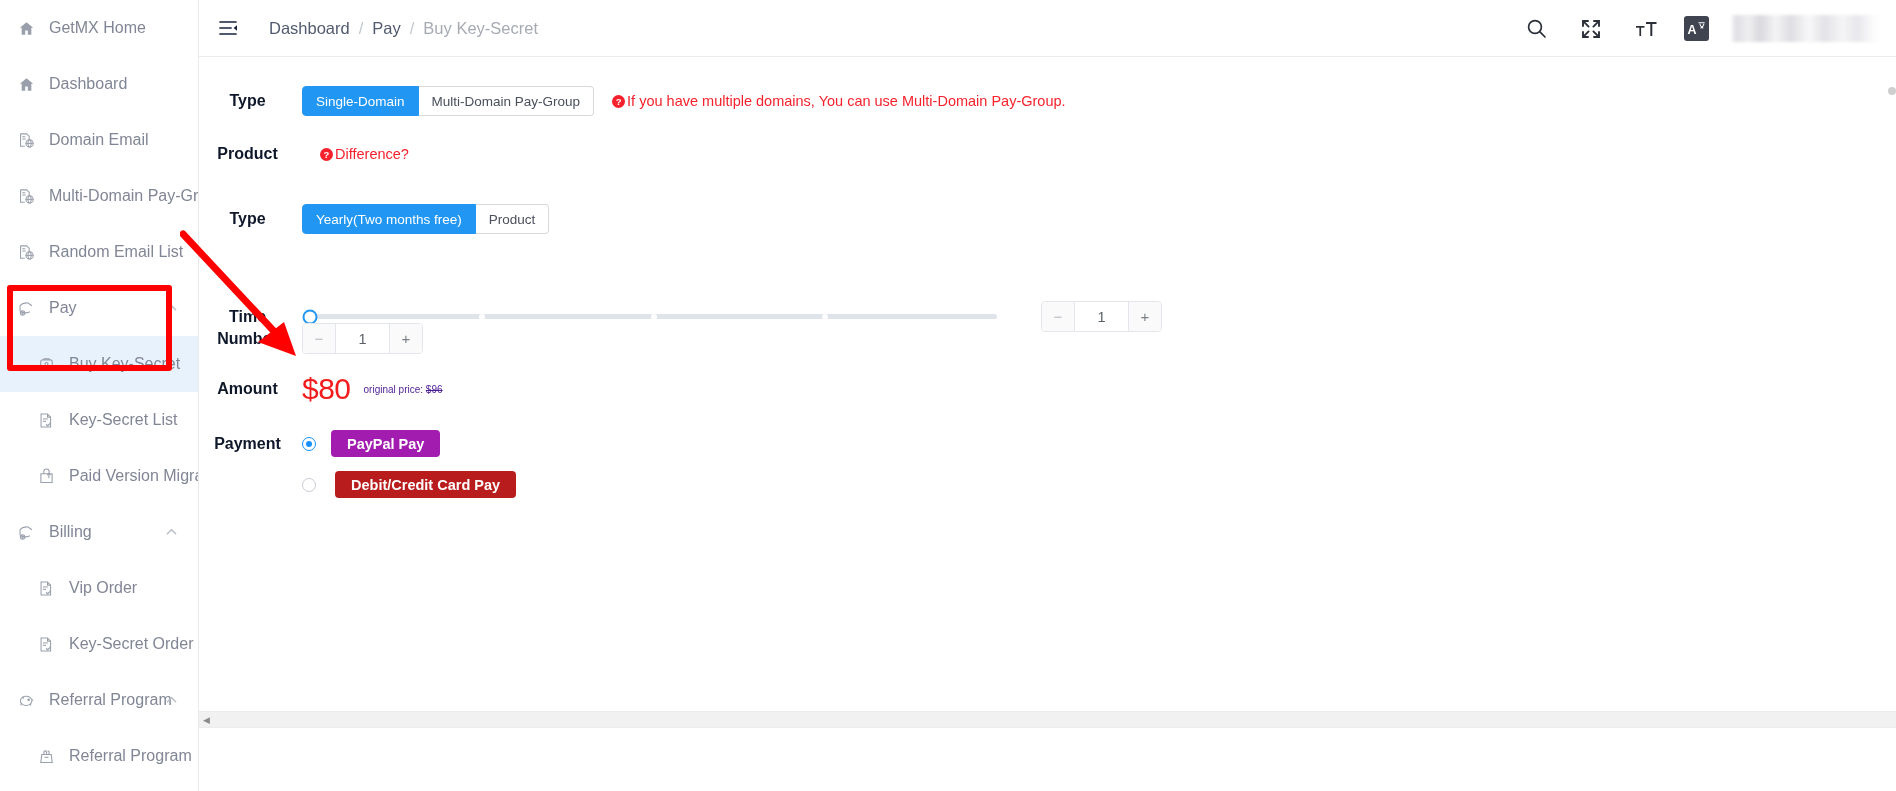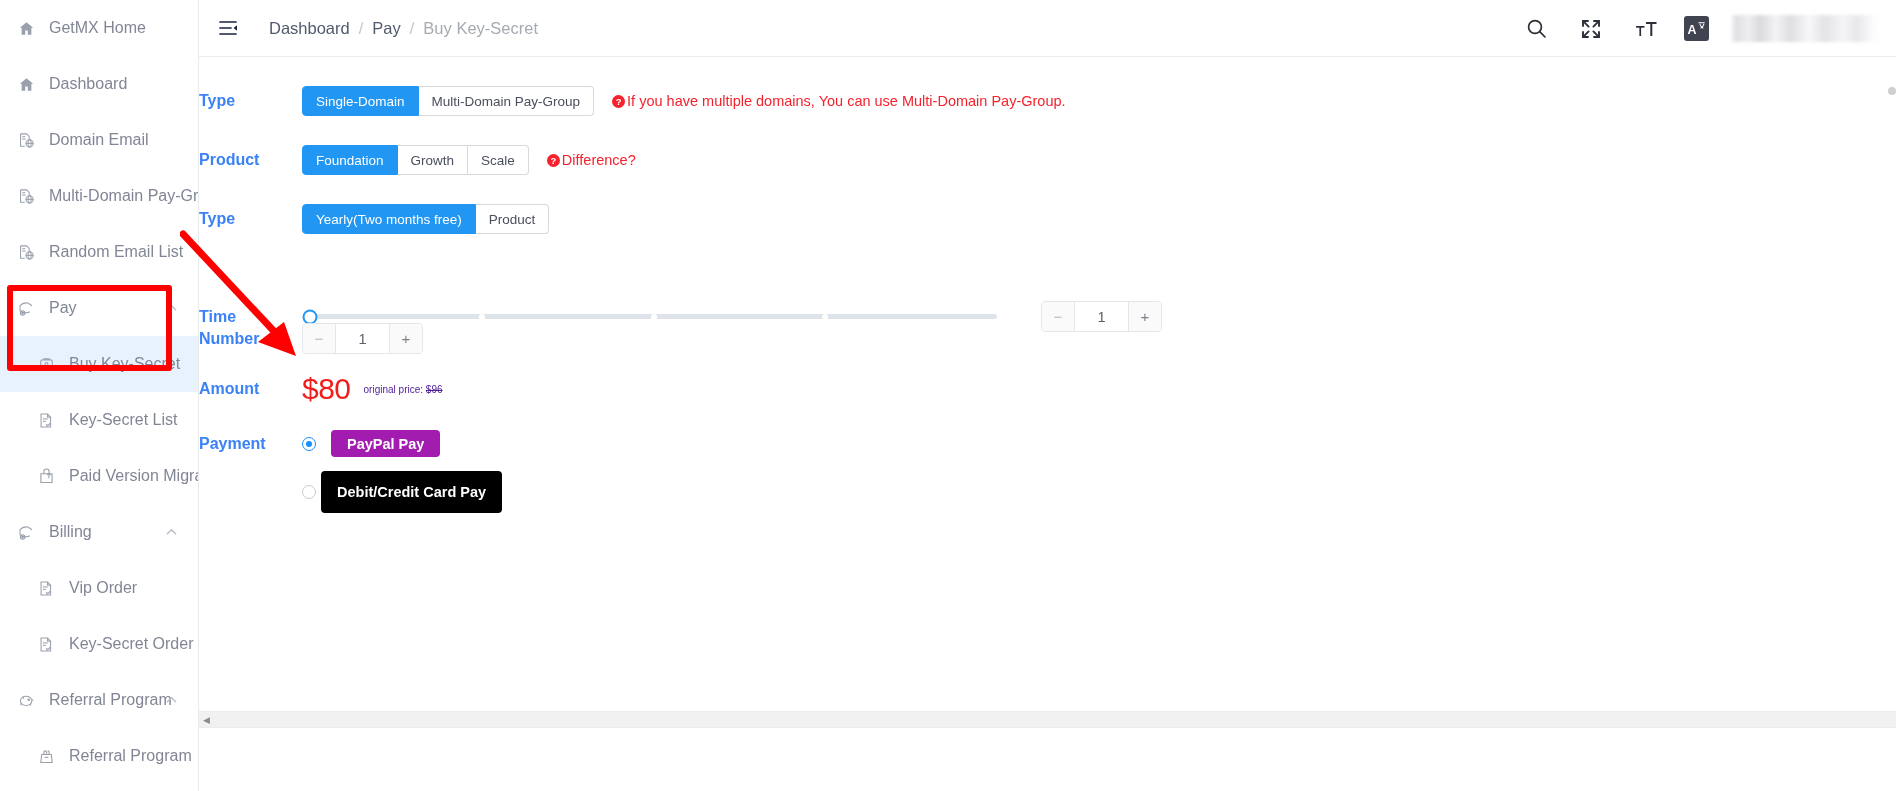--- a/index.html
+++ b/index.html
@@ -84,22 +84,22 @@
     filter: blur(1.6px);
     border-radius: 2px;
   }
 
   .content { position: relative; height: 734px; background: #fff; overflow: hidden; }
 
   
   .row { display: flex; align-items: center; }
   .lbl {
     width: 103px; flex: 0 0 103px;
-    text-align: left; padding-right: 6px;
-    font-size: 16px; font-weight: bold; color: #3b82f6;
+    text-align: center; padding-right: 6px;
+    font-size: 16px; font-weight: bold; color: #0f172a;
     white-space: nowrap;
   }
 
   
   .rgroup { display: inline-flex; }
   .rbtn {
     height: 30px; padding: 0 13px;
     display: inline-flex; align-items: center; justify-content: center;
     border: 1px solid #d9d9d9; border-left: none;
     background: #fff; color: #4a4f5c;
@@ -164,21 +164,21 @@
     flex: 0 0 14px;
   }
   .radio-dot.on { border-color: #1890ff; }
   .radio-dot.on::after { content: ""; width: 6px; height: 6px; border-radius: 50%; background: #1890ff; }
 
   .pay-btn { height: 27px; padding: 0 16px; border-radius: 4px; border: none;
              color: #fff; font-size: 14.5px; font-weight: bold; cursor: pointer;
              display: inline-flex; align-items: center; justify-content: center;
              font-family: "Liberation Sans", sans-serif; white-space: nowrap; }
   .pay-btn.paypal { background: #a21caf; margin-left: 15px; }
-  .pay-btn.card { background: #000000; height: 42px; margin-left: 5px; }
+  .pay-btn.card { background: #b91c1c; height: 27px; margin-left: 19px; }
 
   
   .hscroll { position: absolute; left: 0; right: 0; top: 654px; height: 17px;
              background: #f1f1f1; border-top: 1px solid #ececec; border-bottom: 1px solid #ececec; }
   .hscroll .arrow { position: absolute; left: 4px; top: 50%; transform: translateY(-50%);
                     color: #8b8b8b; font-size: 9px; cursor: pointer; }
 
   
   .vscroll-top { position: absolute; right: 0; top: 30px; width: 8px; height: 8px;
                  background: #cfcfcf; border-radius: 4px; }
@@ -445,25 +445,20 @@
           <div class="rbtn">Multi-Domain Pay-Group</div>
         </div>
         <div class="hint">
           <span class="qm">?</span>
           <span>If you have multiple domains, You can use Multi-Domain Pay-Group.</span>
         </div>
       </div>
 
       <div class="row" id="row-product">
         <div class="lbl">Product</div>
-        <div class="rgroup">
-          <div class="rbtn sel">Foundation</div>
-          <div class="rbtn">Growth</div>
-          <div class="rbtn">Scale</div>
-        </div>
         <div class="hint">
           <span class="qm">?</span>
           <span>Difference?</span>
         </div>
       </div>
 
       <div class="row" id="row-type2">
         <div class="lbl">Type</div>
         <div class="rgroup">
           <div class="rbtn sel">Yearly(Two months free)</div>

